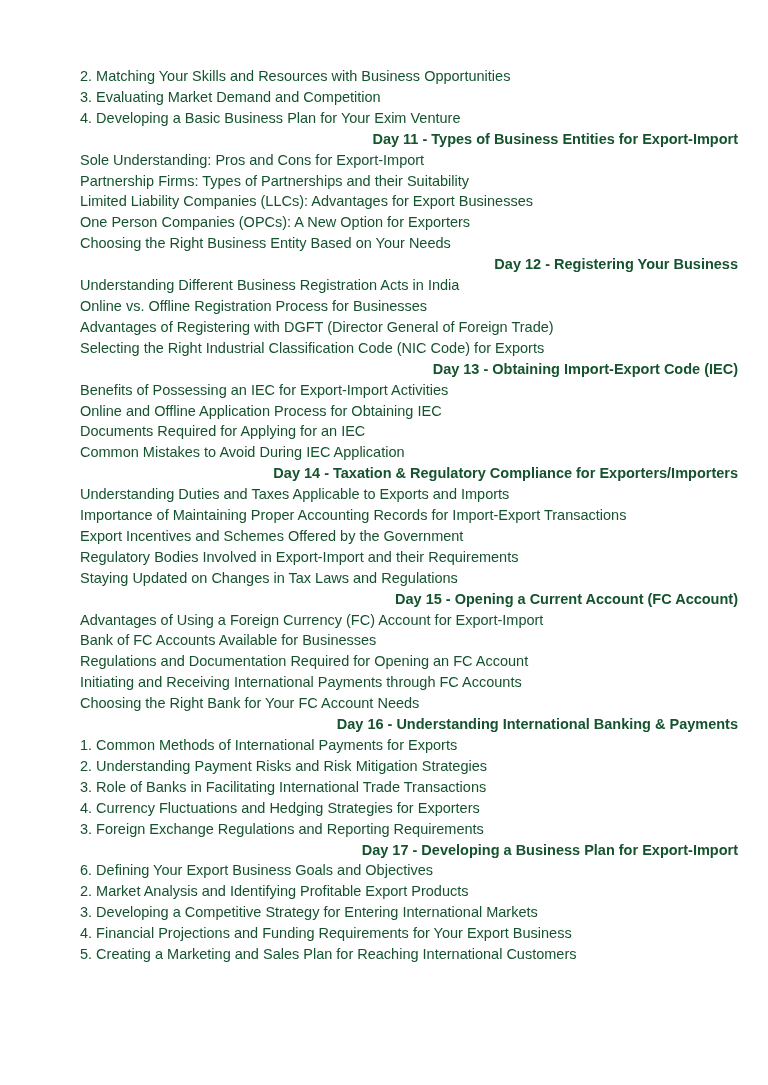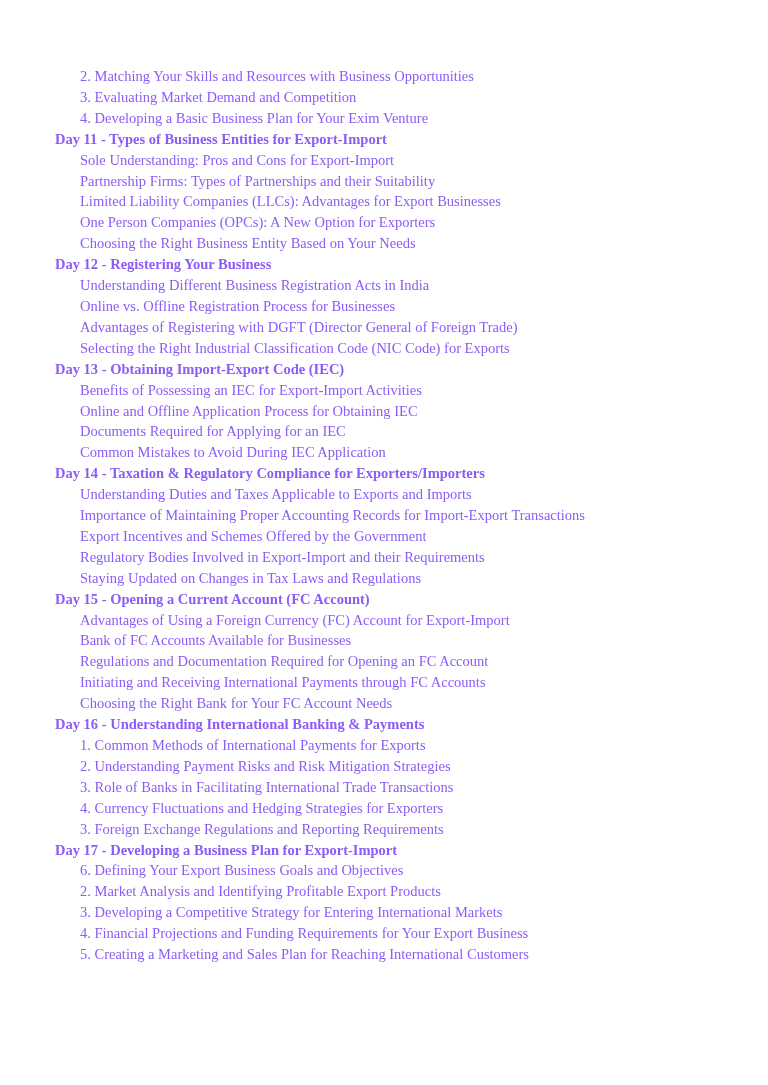--- a/index.html
+++ b/index.html
@@ -11,33 +11,34 @@
     width: 768px;
     height: 1085px;
     position: relative;
     overflow: hidden;
   }
   main.doc {
     position: absolute;
     top: 66px;
     left: 55px;
     right: 30px;
-    font-family: Liberation Serif, serif;
+    font-family: Liberation Sans, sans-serif;
     font-size: 14.5px;
     line-height: 20.9px;
-    color: #8b5cf6;
+    color: #14532d;
     -webkit-font-smoothing: antialiased;
   }
   section.day-section { margin: 0; padding: 0; }
   .day-heading {
     font-weight: 700;
     font-size: inherit;
     line-height: inherit;
     margin: 0;
     white-space: nowrap;
+    text-align: right;
   }
   .toc-item {
     margin: 0 0 0 25px;
     white-space: nowrap;
   }
 </style>
 </head>
 <body>
 
 <main class="doc">

